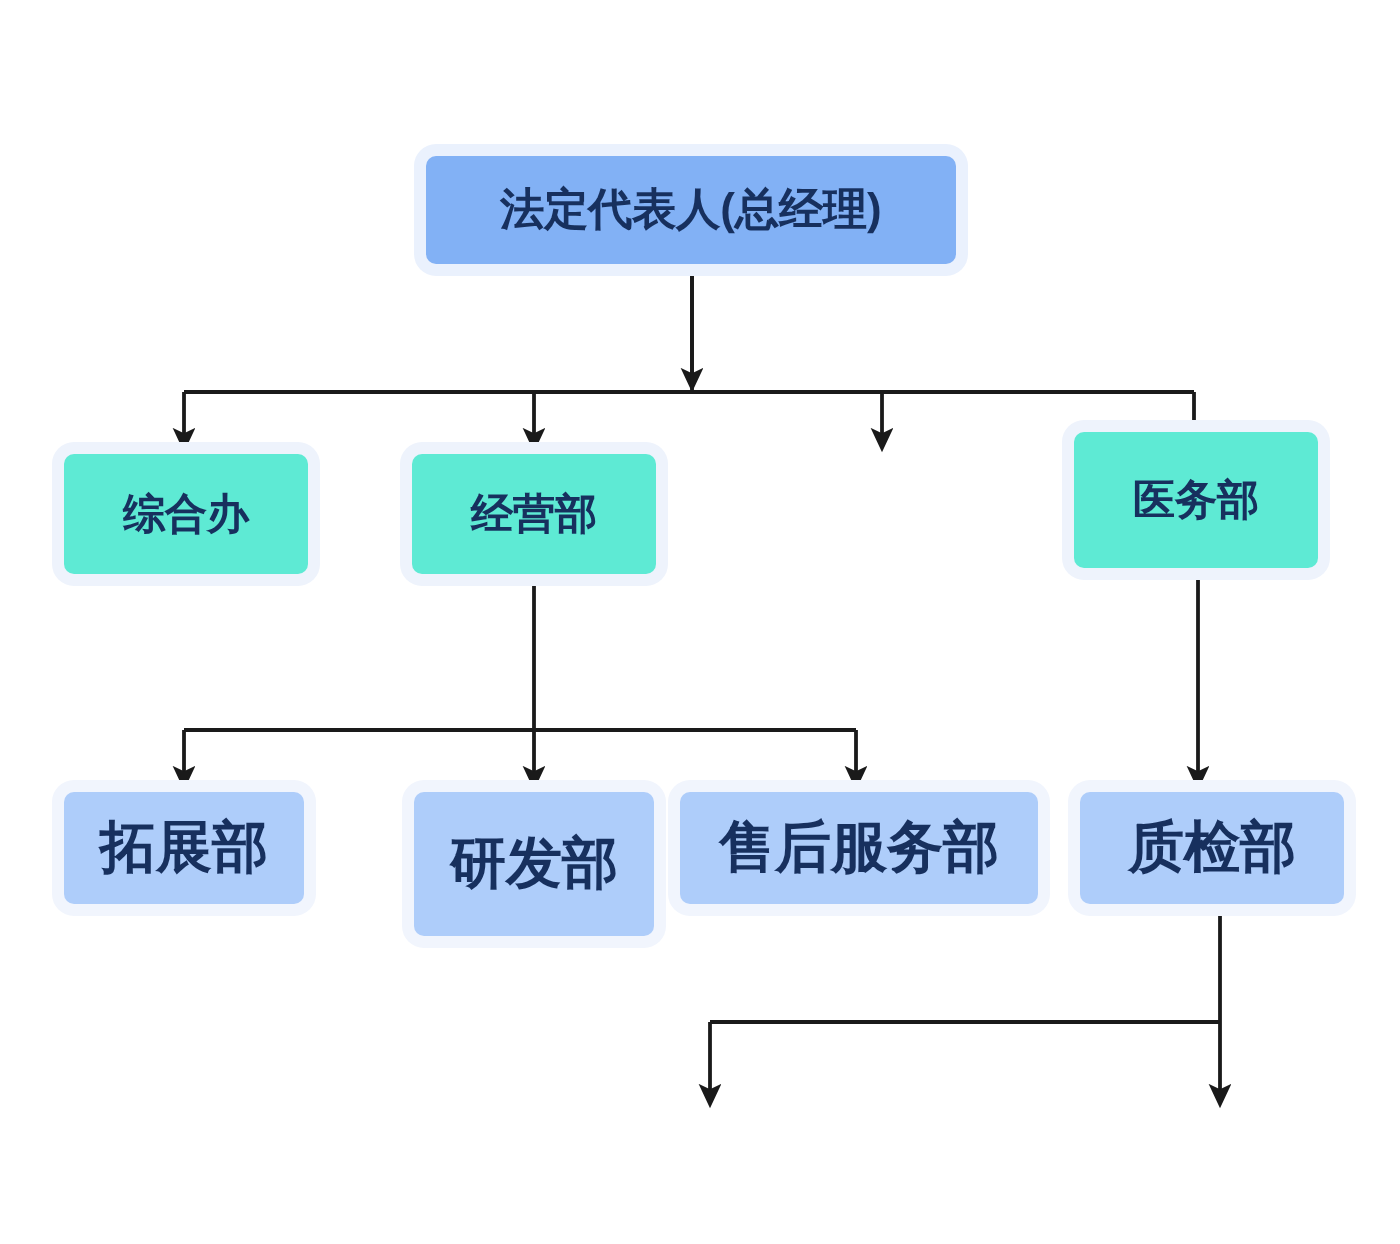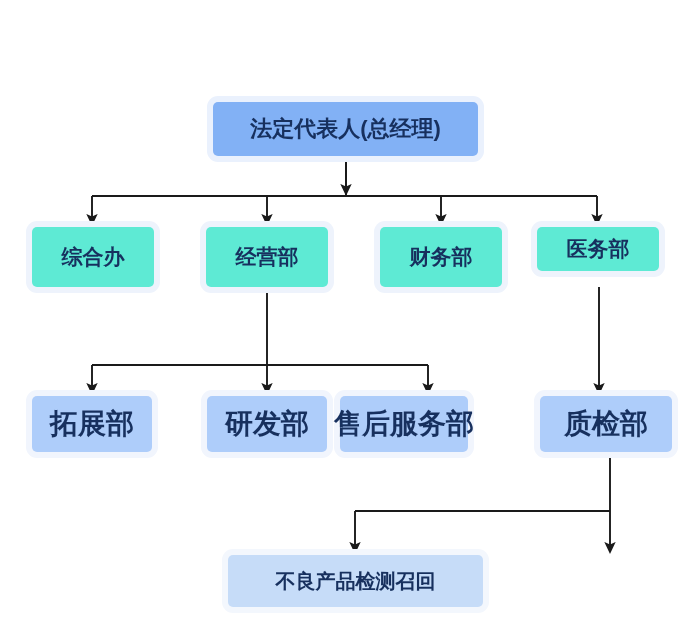--- a/index.html
+++ b/index.html
@@ -103,34 +103,32 @@
       <path d="M599,287 L599,389" marker-end="url(#arrowhead)"></path>
 
       <path d="M610,452 L610,511"></path>
       <path d="M355,511 L610,511"></path>
       <path d="M355,511 L355,548" marker-end="url(#arrowhead)"></path>
       <path d="M610,511 L610,548" marker-end="url(#arrowhead)"></path>
 
     </g>
   </svg>
 
-  <div class="node level-0" style="left:213px; top:78px; width:265px; height:54px;margin-top:24px;">法定代表人(总经理)</div>
+  <div class="node level-0" style="left:213px; top:78px; width:265px; height:54px;">法定代表人(总经理)</div>
 
   <div class="node level-1" style="left:32px; top:227px; width:122px; height:60px;">综合办</div>
 
   <div class="node level-1" style="left:206px; top:227px; width:122px; height:60px;text-align:right;">经营部</div>
 
-  <div class="node level-1" style="left:380px; top:227px; width:122px; height:60px;">财务部</div>
 
-  <div class="node level-1" style="left:537px; top:227px; width:122px; height:44px;">医务部</div>
+  <div class="node level-1" style="left:537px; top:216px; width:122px; height:68px;">医务部</div>
 
   <div class="node level-2" style="left:32px; top:396px; width:120px; height:56px;">拓展部</div>
 
-  <div class="node level-2" style="left:207px; top:396px; width:120px; height:56px;">研发部</div>
+  <div class="node level-2" style="left:207px; top:396px; width:120px; height:72px;">研发部</div>
 
-  <div class="node level-2" style="left:340px; top:396px; width:128px; height:56px;">售后服务部</div>
+  <div class="node level-2" style="left:340px; top:396px; width:179px; height:56px;">售后服务部</div>
 
   <div class="node level-2" style="left:540px; top:396px; width:132px; height:56px;">质检部</div>
 
-  <div class="node level-3" style="left:228px; top:555px; width:255px; height:52px;">不良产品检测召回</div>
 
 
 </div>
 
 </body></html>

